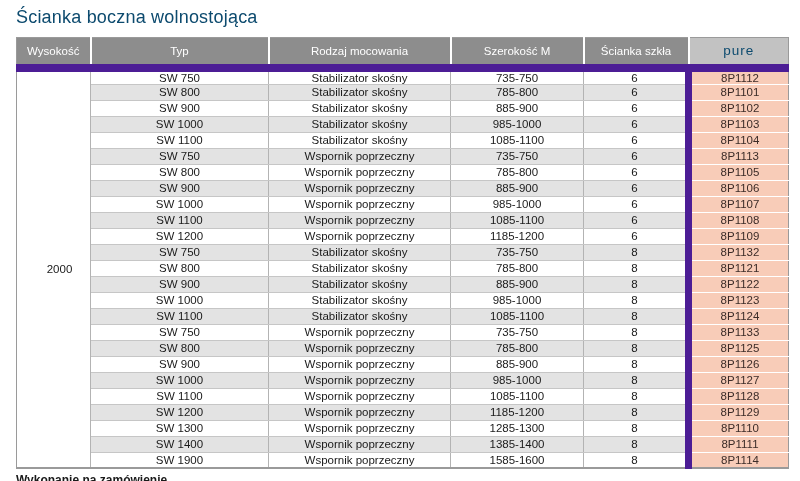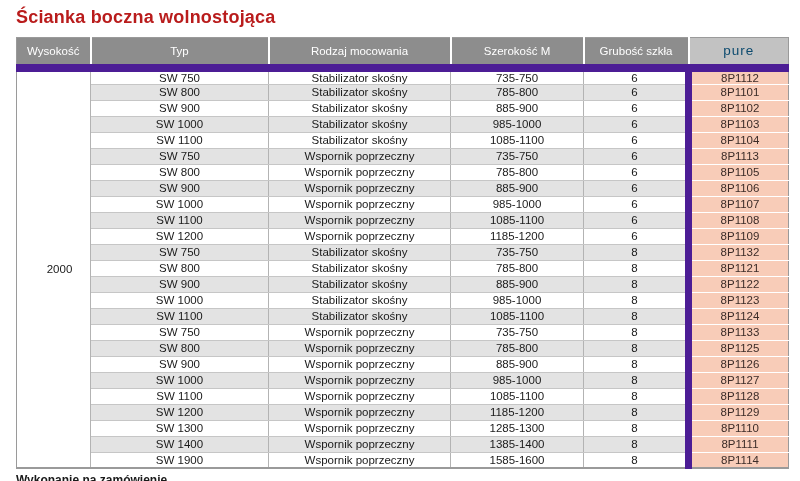--- a/index.html
+++ b/index.html
@@ -7,22 +7,22 @@
     width: 800px; height: 481px;
     background: #ffffff;
     overflow: hidden;
     font-family: "Liberation Sans", sans-serif;
   }
   .page { position: relative; width: 800px; height: 481px; }
   .title {
     position: absolute;
     left: 16px; top: 7px;
     font-size: 18px;
-    font-weight: bold;
-    color: #b91c1c;
+    font-weight: normal;
+    color: #0c4a6e;
     letter-spacing: 0.2px;
   }
   table.spec {
     position: absolute;
     left: 16px; top: 37px;
     width: 772px;
     border-collapse: collapse;
     table-layout: fixed;
     border: 1px solid #9a9a9a;
     border-bottom: 2px solid #9a9a9a;
@@ -105,21 +105,21 @@
       <col style="width:133px">
       <col style="width:105px">
       <col style="width:100px">
     </colgroup>
     <thead>
       <tr>
         <th>Wysokość</th>
         <th>Typ</th>
         <th>Rodzaj mocowania</th>
         <th>Szerokość M</th>
-        <th>Grubość szkła</th>
+        <th>Ścianka szkła</th>
         <th class="pure-header">pure</th>
       </tr>
     </thead>
     <tbody id="table-body">
         <tr>
           <td rowspan="25" class="height-cell">2000</td>
           <td>SW 750</td>
           <td>Stabilizator skośny</td>
           <td>735-750</td>
           <td>6</td>

